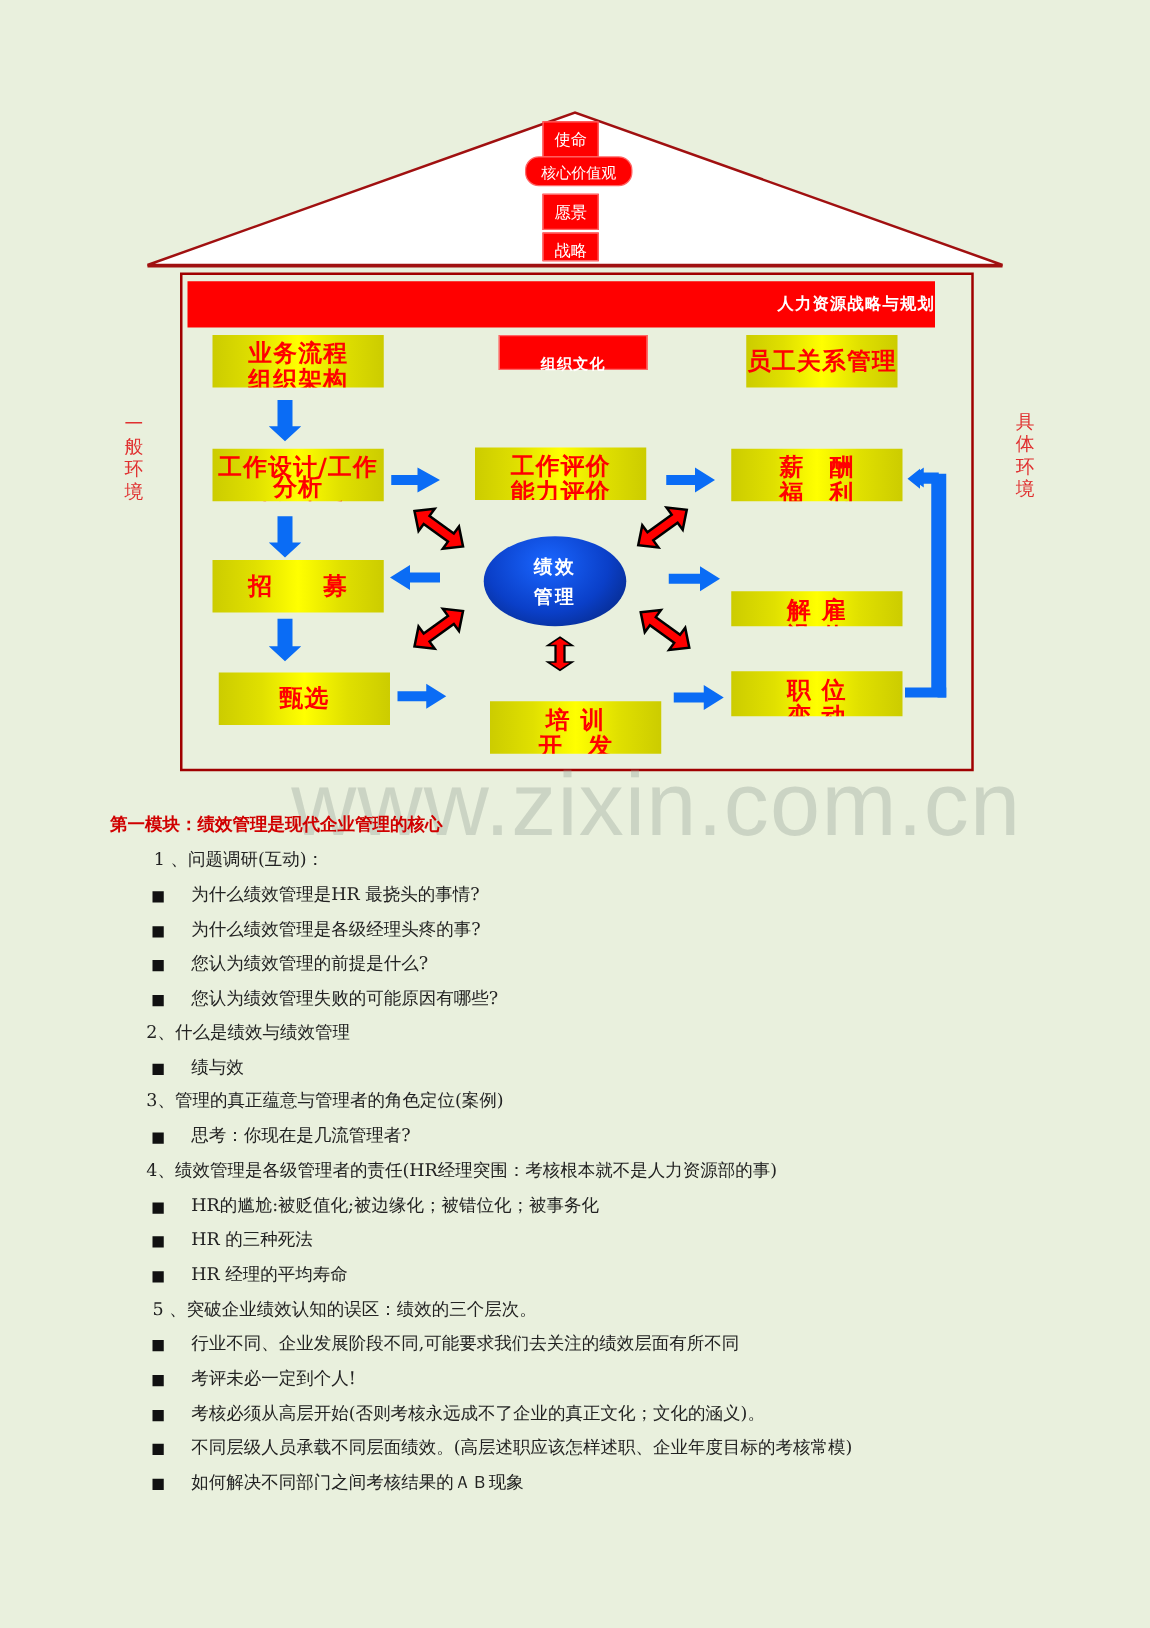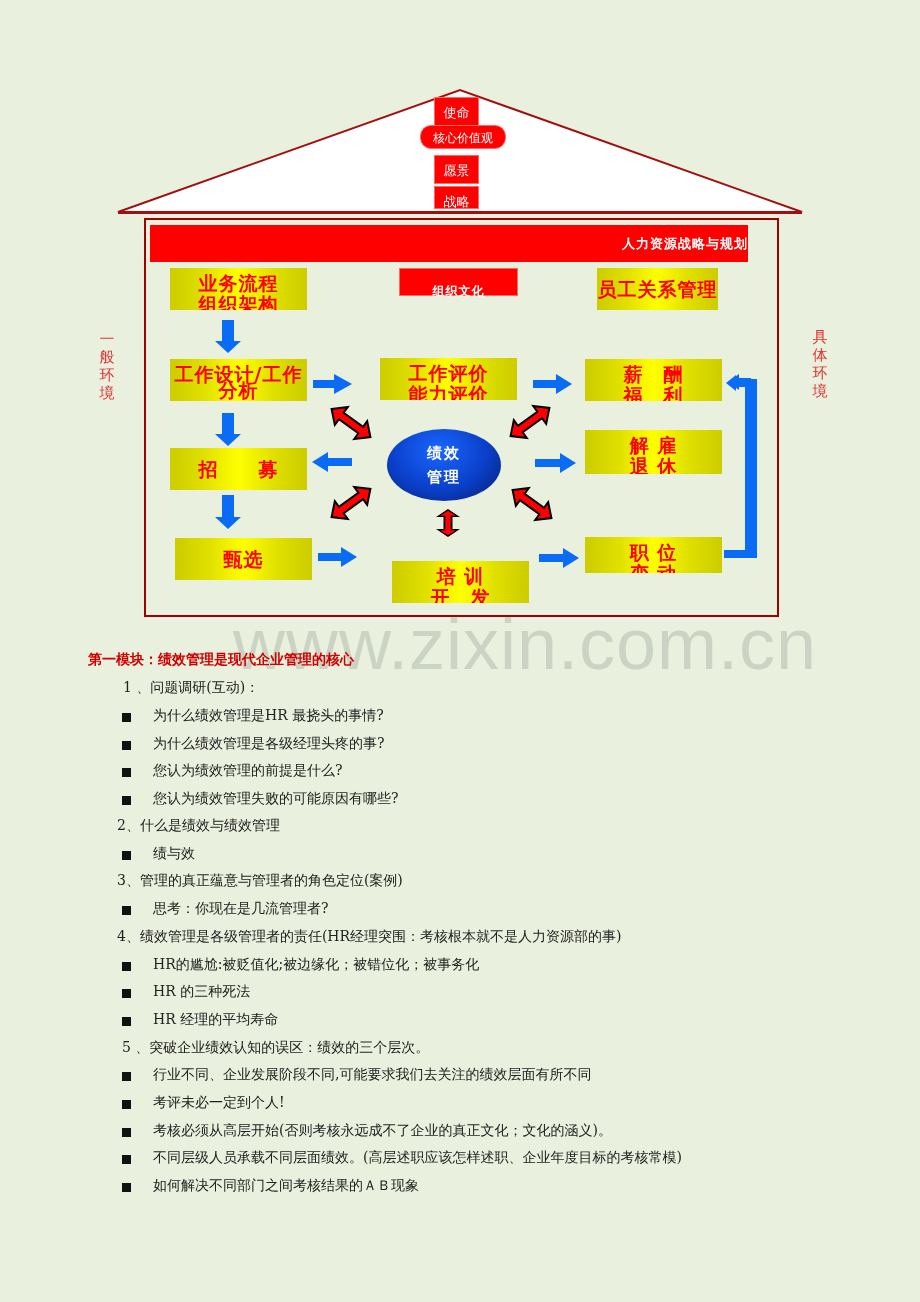--- a/index.html
+++ b/index.html
@@ -114,21 +114,21 @@
 </div>
 <div class="ybox" style="left:392px;top:538px;width:137px;height:42px;margin-top:23px;">
   <span class="l1">培 训</span>
   <span class="l2">开　发</span>
 </div>
 
 <div class="ybox" style="left:585px;top:359px;width:137px;height:42px;">
   <span class="l1">薪　酬</span>
   <span class="l2">福　利</span>
 </div>
-<div class="ybox" style="left:585px;top:430px;width:137px;height:44px;">
+<div class="ybox" style="left:585px;top:473px;width:137px;height:28px;">
   <span class="l1">解 雇</span>
   <span class="l2">退 休</span>
 </div>
 <div class="ybox" style="left:585px;top:537px;width:137px;height:36px;">
   <span class="l1">职 位</span>
   <span class="l2">变 动</span>
 </div>
 
 <svg class="arrows" width="920" height="640">
   <defs>

